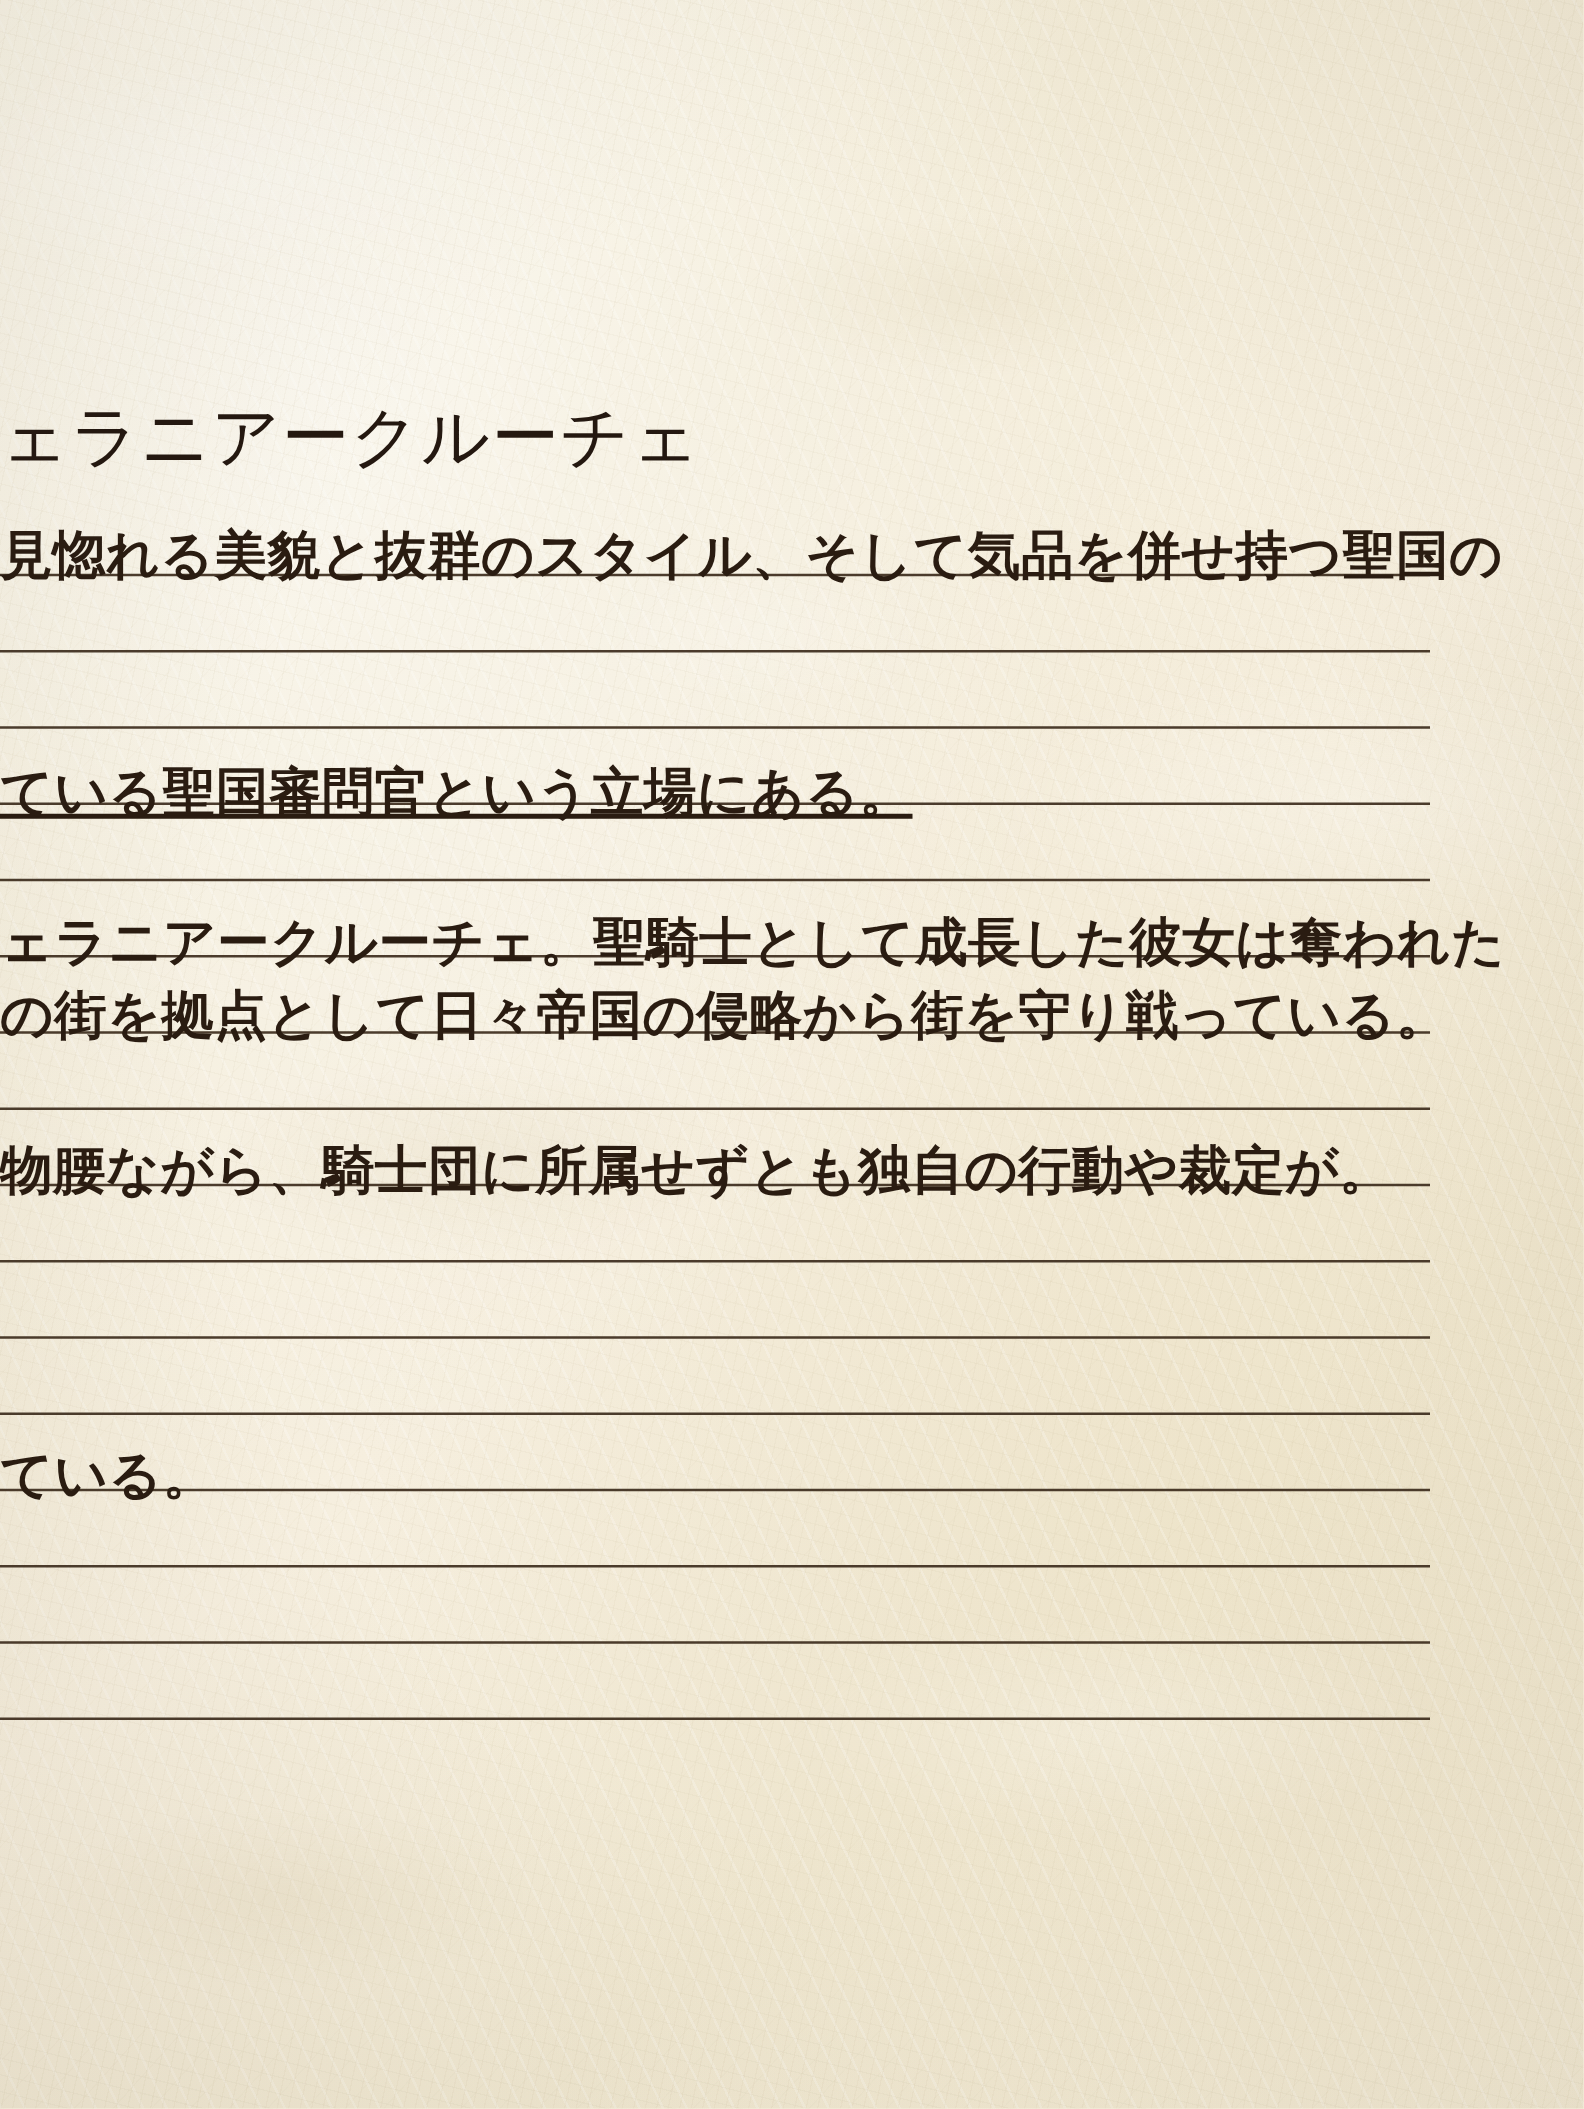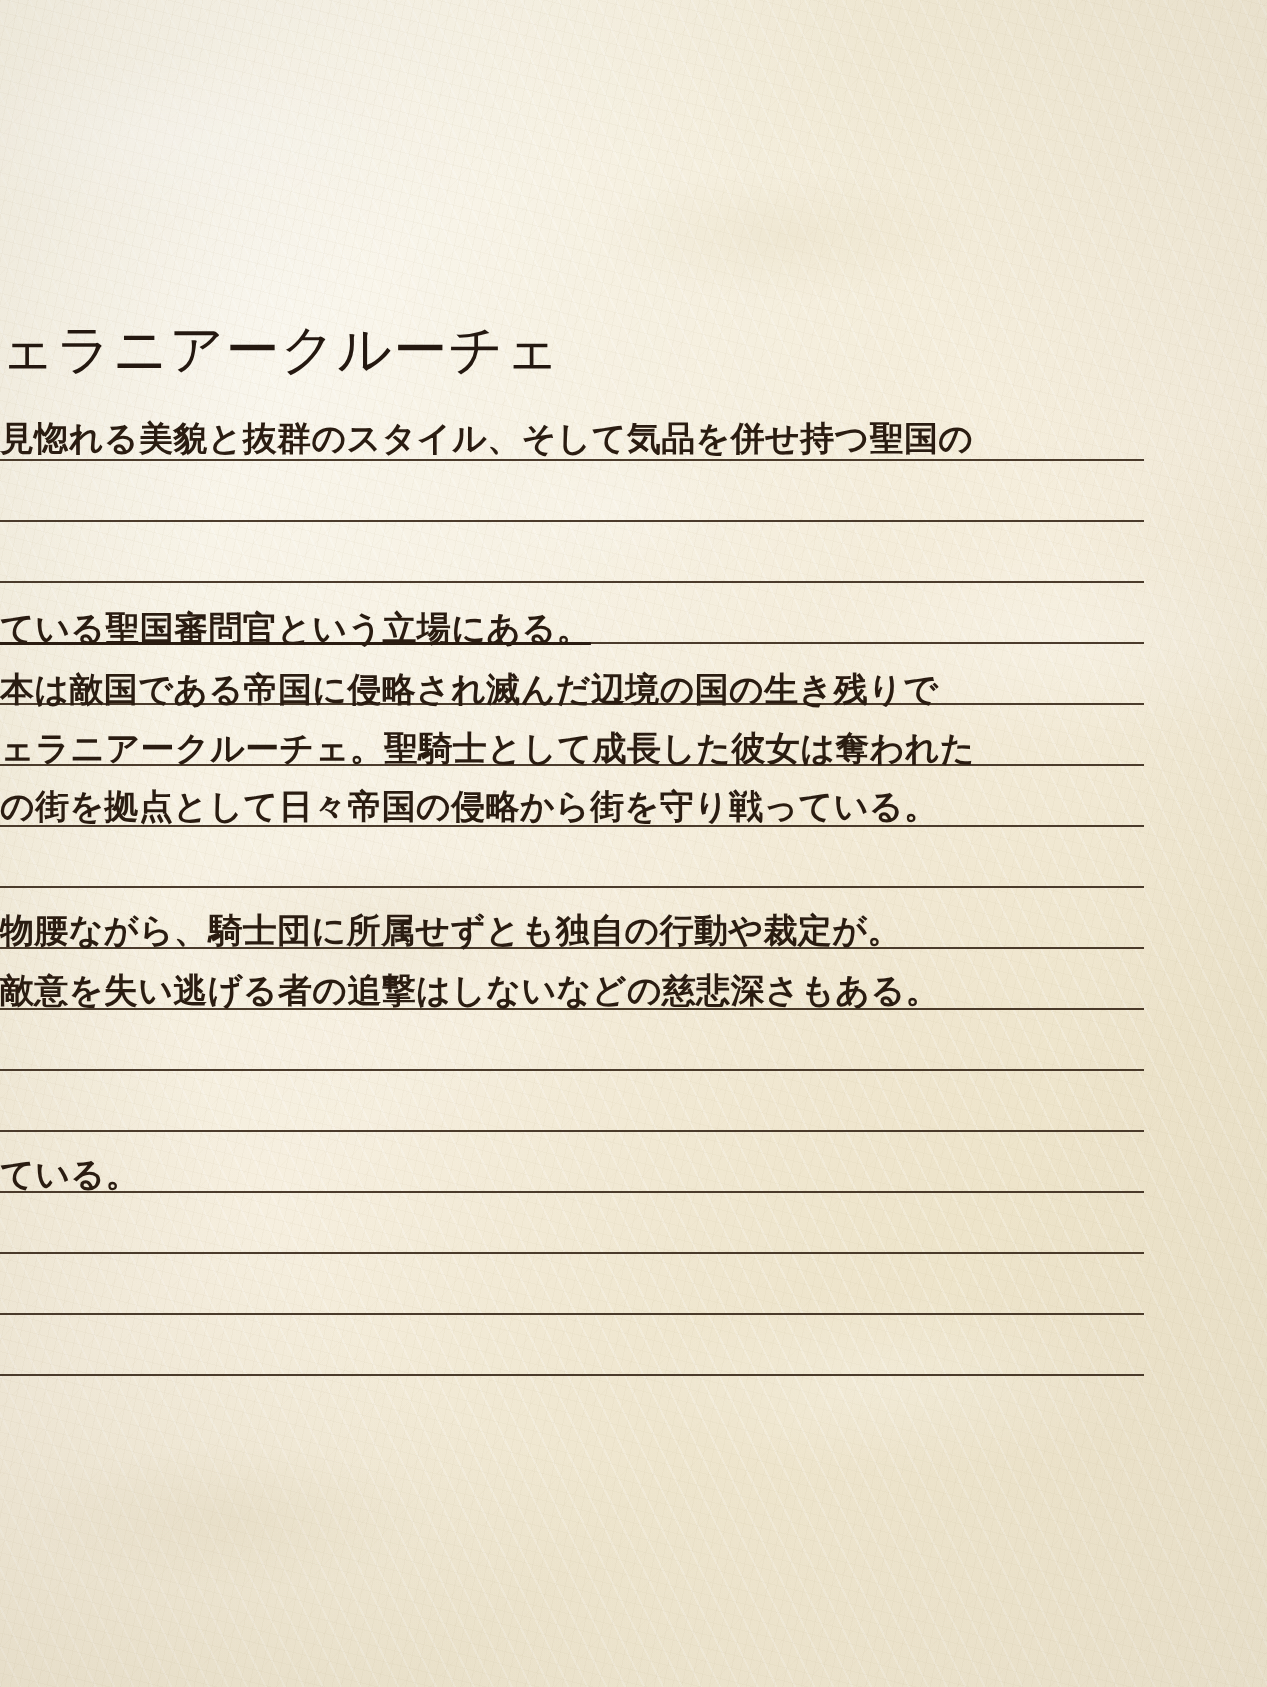--- a/index.html
+++ b/index.html
@@ -99,21 +99,21 @@
   }
 
   .name-line {
     font-size: 54px;
     font-weight: 400;
     color: #241810;
     letter-spacing: 0.02em;
   }
 
   .body-line {
-    font-size: 34px;
+    font-size: 42px;
     font-weight: 700;
     color: #2a1c11;
   }
 
   
   .l-name  { top: 302px; }
   .l-b1    { top: 404px; }
   .l-b2    { top: 526px; }
   .l-b3    { top: 594px; text-decoration: underline; }
   .l-b4    { top: 655px; }
@@ -150,21 +150,19 @@
       <div class="rule" style="top: 1252px;"></div>
       <div class="rule" style="top: 1313px;"></div>
       <div class="rule" style="top: 1374px;"></div>
     </div>
 
   <div class="content">
     <div class="line name-line l-name">ェラニアークルーチェ</div>
 
     <div class="line body-line l-b1">見惚れる美貌と抜群のスタイル、そして気品を併せ持つ聖国の</div>
     <div class="line body-line l-b3">ている聖国審問官という立場にある。</div>
-    <div class="line body-line l-b4">本は敵国である帝国に侵略され滅んだ辺境の国の生き残りで</div>
     <div class="line body-line l-b5">ェラニアークルーチェ。聖騎士として成長した彼女は奪われた</div>
     <div class="line body-line l-b6">の街を拠点として日々帝国の侵略から街を守り戦っている。</div>
     <div class="line body-line l-b7">物腰ながら、騎士団に所属せずとも独自の行動や裁定が。</div>
-    <div class="line body-line l-b8">敵意を失い逃げる者の追撃はしないなどの慈悲深さもある。</div>
     <div class="line body-line l-b10">ている。</div>
   </div>
 
 </div>
 
 </body></html>

